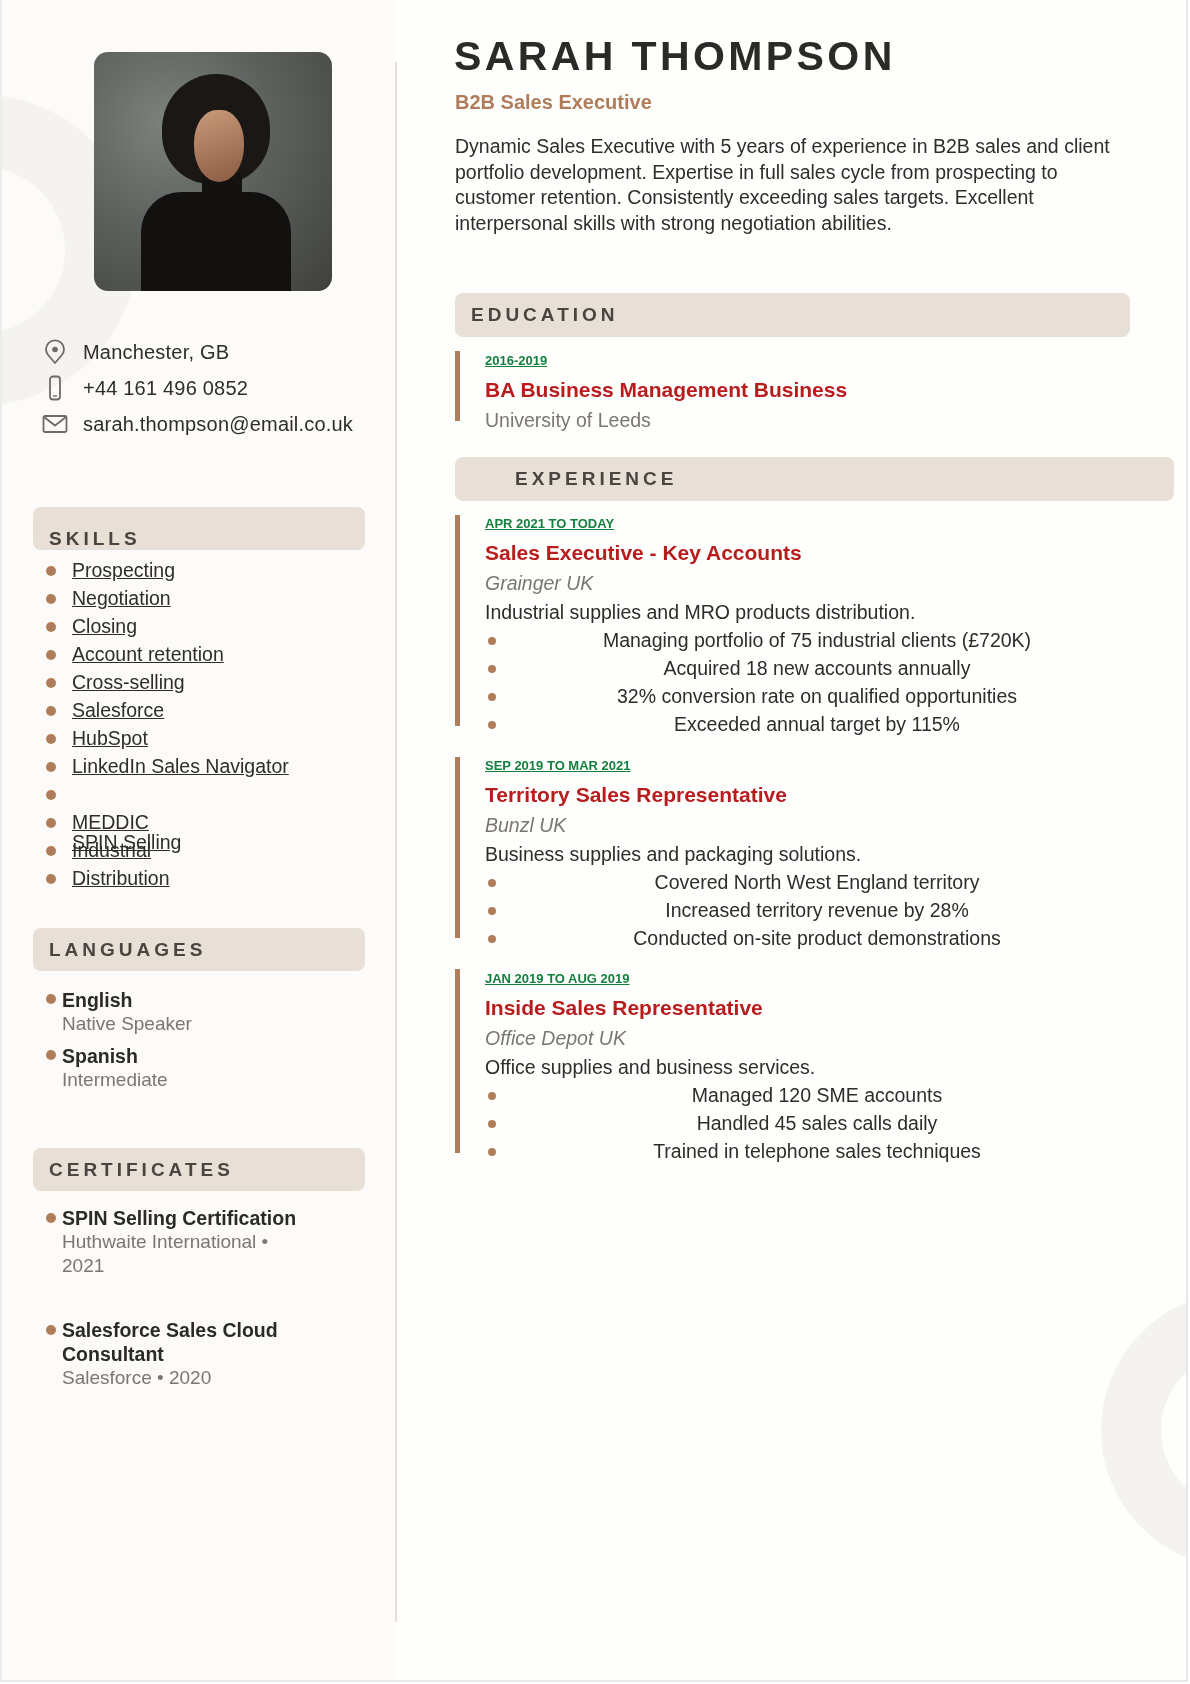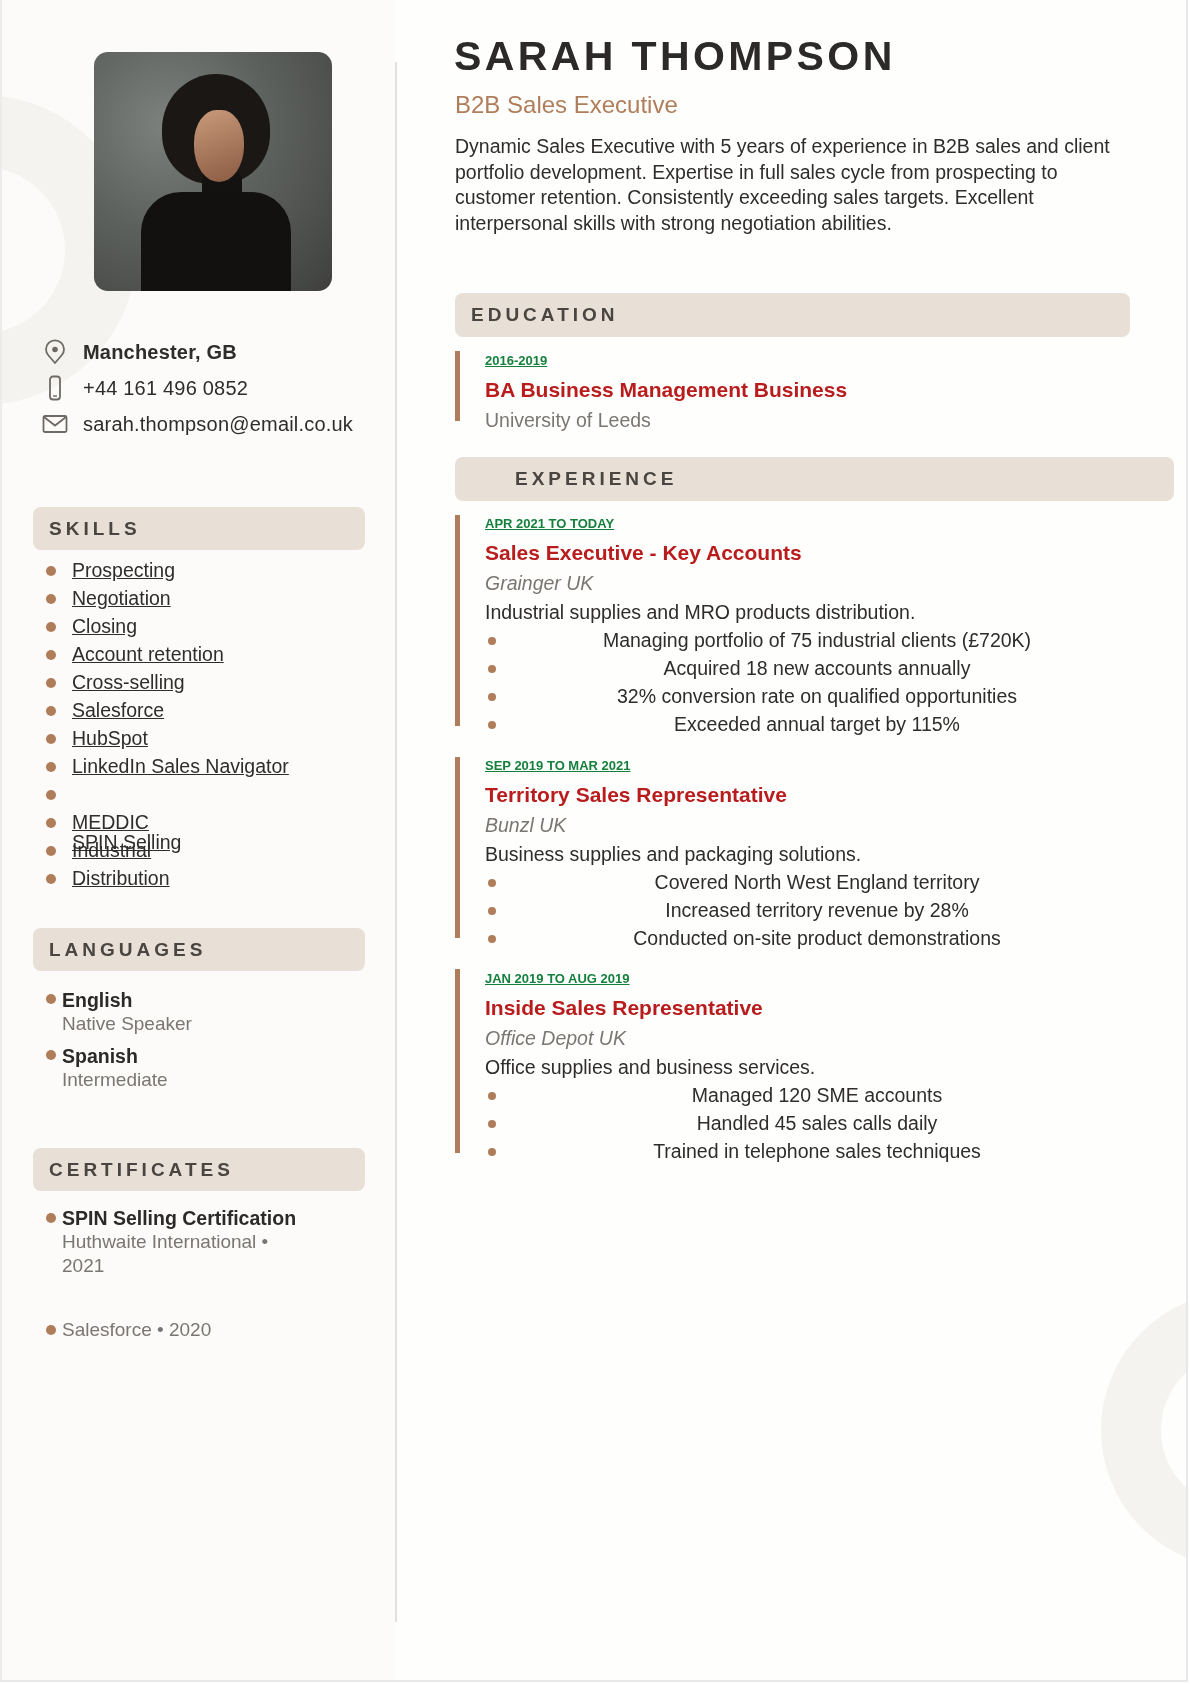--- a/index.html
+++ b/index.html
@@ -76,21 +76,21 @@
   }
   .lang-name, .cert-name { font-size: 19.5px; font-weight: bold; color: #2b2a28; }
   .lang-level, .cert-meta { font-size: 19px; color: #7a7672; }
   .side-text { position: absolute; left: 53px; width: 290px; line-height: 24px; margin-left: 7px; }
 
   .name {
     position: absolute; left: 452px; top: 33px; font-size: 41px; font-weight: bold;
     letter-spacing: 3.4px; color: #2b2a28;
   }
   .subtitle {
-    position: absolute; left: 453px; top: 91px; font-size: 24px; font-weight: normal; color: #b07d5a;
+    position: absolute; left: 453px; top: 91px; font-size: 20px; font-weight: bold; color: #b07d5a;
   }
   .summary {
     position: absolute; left: 453px; top: 134px; width: 660px; font-size: 19.5px;
     line-height: 25.6px; color: #2e2d2b;
   }
 
   .vbar { position: absolute; left: 453px; width: 5px; background: #b07d5a; }
   .entry { position: absolute; left: 483px; width: 640px; }
   .e-date { font-size: 13px; font-weight: bold; color: #15803d; height: 29px; line-height: 29px; text-decoration: underline; }
   .e-title { font-size: 21px; font-weight: bold; color: #b91c1c; height: 30px; line-height: 30px; }
@@ -113,21 +113,21 @@
   <div class="ring ring-right"></div>
   <div class="divider"></div>
 
   <div class="photo">
     <div class="hair"></div>
     <div class="neck"></div>
     <div class="body"></div>
     <div class="face"></div>
   </div>
 
-  <div class="contact" style="top:339px;font-weight:bold;">
+  <div class="contact" style="top:339px;">
     <span class="ic">
       <svg width="26" height="26" viewBox="0 0 26 26">
           <path d="M13 24 L6.5 16.5 A9 9 0 1 1 19.5 16.5 Z" fill="none" stroke="#6e6a66" stroke-width="1.8" stroke-linejoin="round"></path>
           <circle cx="13" cy="10.5" r="2.8" fill="#6e6a66"></circle>
         </svg>
     </span>
     <span class="txt">Manchester, GB</span>
   </div>
   <div class="contact" style="top:375px;">
     <span class="ic">
@@ -141,21 +141,21 @@
   <div class="contact" style="top:411px;">
     <span class="ic">
       <svg width="26" height="26" viewBox="0 0 26 26">
           <rect x="1.5" y="5" width="23" height="16" rx="1.5" fill="none" stroke="#6e6a66" stroke-width="1.8"></rect>
           <path d="M2 6 L13 14.5 L24 6" fill="none" stroke="#6e6a66" stroke-width="1.8"></path>
         </svg>
     </span>
     <span class="txt">sarah.thompson@email.co.uk</span>
   </div>
 
-  <div class="sbar" style="top:507px;">
+  <div class="sbar" style="top:507px;align-items:flex-end;">
     <span>SKILLS</span>
   </div>
   <div>
     <div class="dot" style="left:44px;top:566px;"></div>
     <div class="skill" style="left:70px;top:559px;">Prospecting</div>
     <div class="dot" style="left:44px;top:594px;"></div>
     <div class="skill" style="left:70px;top:587px;text-align:right;">Negotiation</div>
     <div class="dot" style="left:44px;top:622px;"></div>
     <div class="skill" style="left:70px;top:615px;">Closing</div>
     <div class="dot" style="left:44px;top:650px;"></div>
@@ -198,20 +198,21 @@
     <span>CERTIFICATES</span>
   </div>
   <div>
     <div class="dot" style="left:44px;top:1213px;"></div>
     <div class="side-text" style="top:1206px;width:235px;">
       <div class="cert-name">SPIN Selling Certification</div>
       <div class="cert-meta">Huthwaite International • 2021</div>
     </div>
     <div class="dot" style="left:44px;top:1325px;"></div>
     <div class="side-text" style="top:1318px;width:235px;">
+      <div class="cert-name">Salesforce Sales Cloud Consultant</div>
       <div class="cert-meta">Salesforce • 2020</div>
     </div>
   </div>
 
   <div class="name">SARAH THOMPSON</div>
   <div class="subtitle">B2B Sales Executive</div>
   <div class="summary">Dynamic Sales Executive with 5 years of experience in B2B sales and client portfolio development. Expertise in full sales cycle from prospecting to customer retention. Consistently exceeding sales targets. Excellent interpersonal skills with strong negotiation abilities.</div>
 
   <div class="mbar" style="top:293px;">
     <span>EDUCATION</span>

